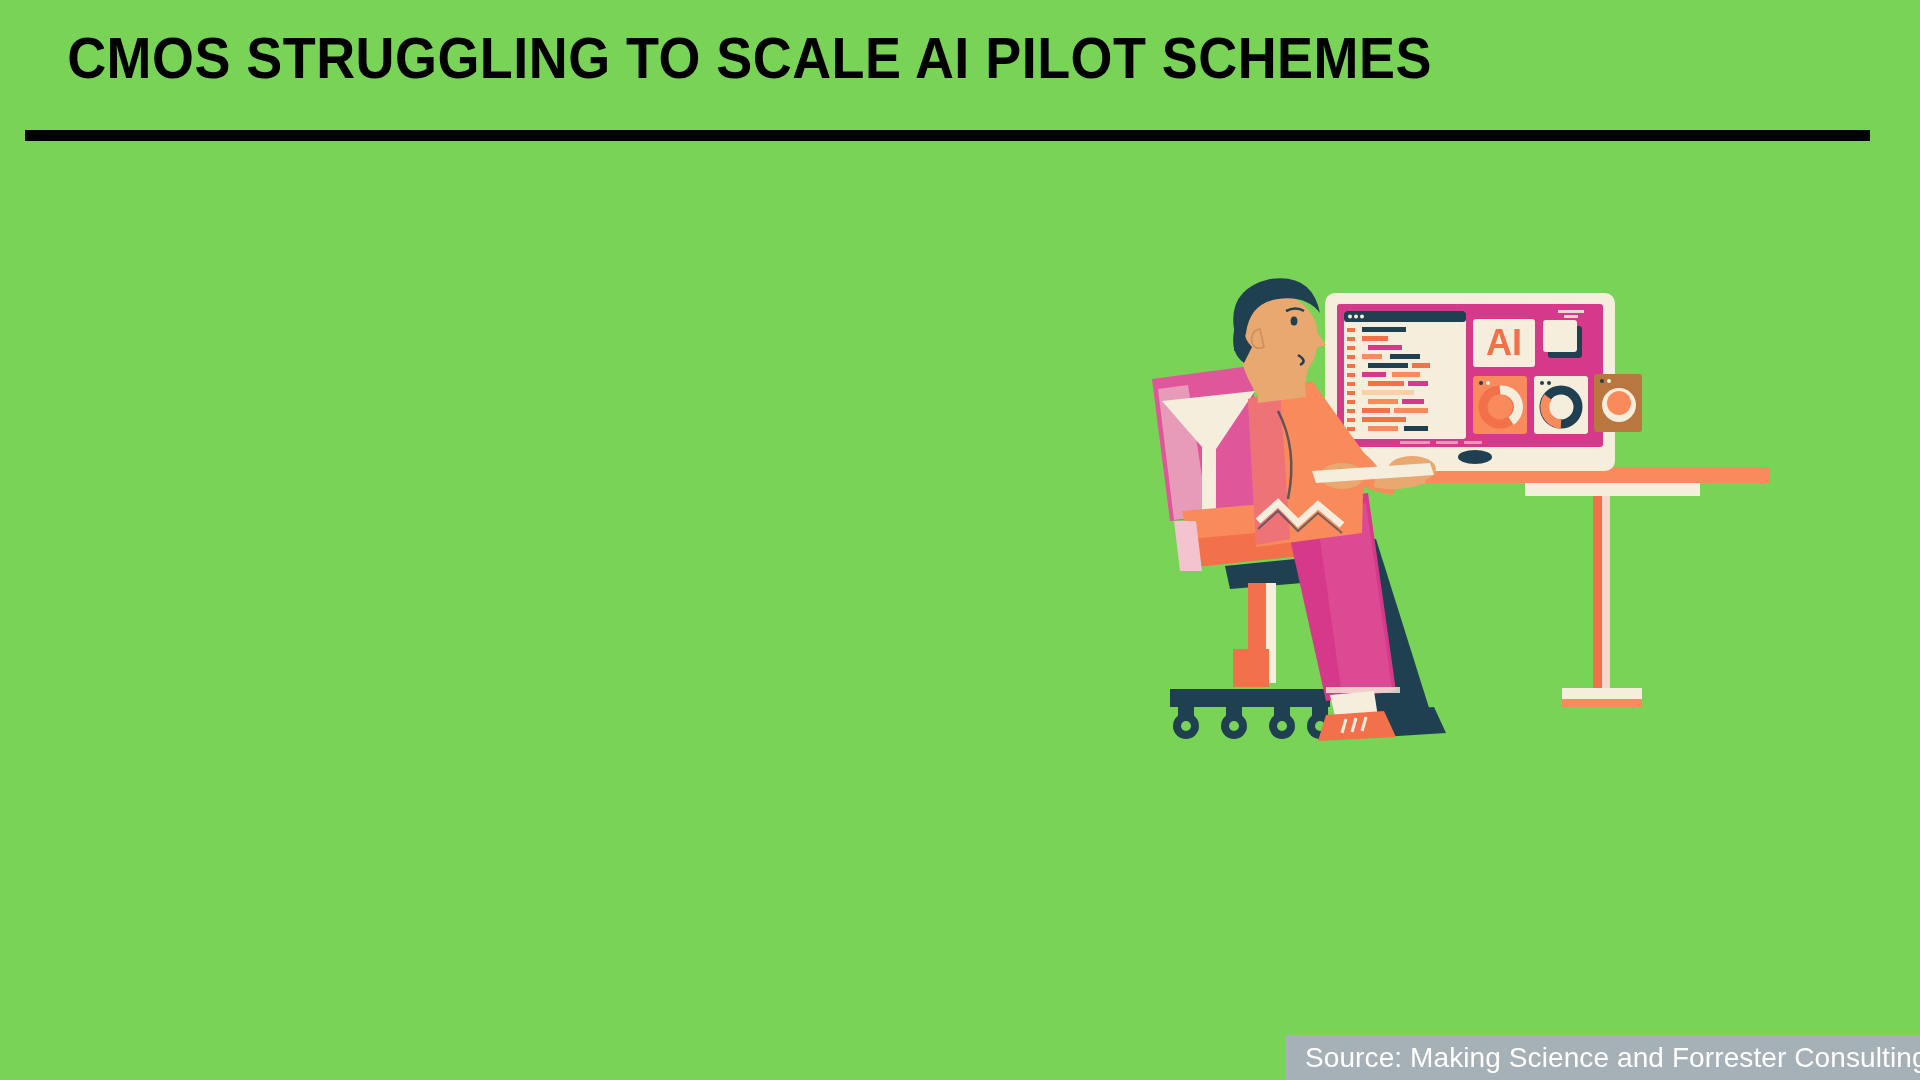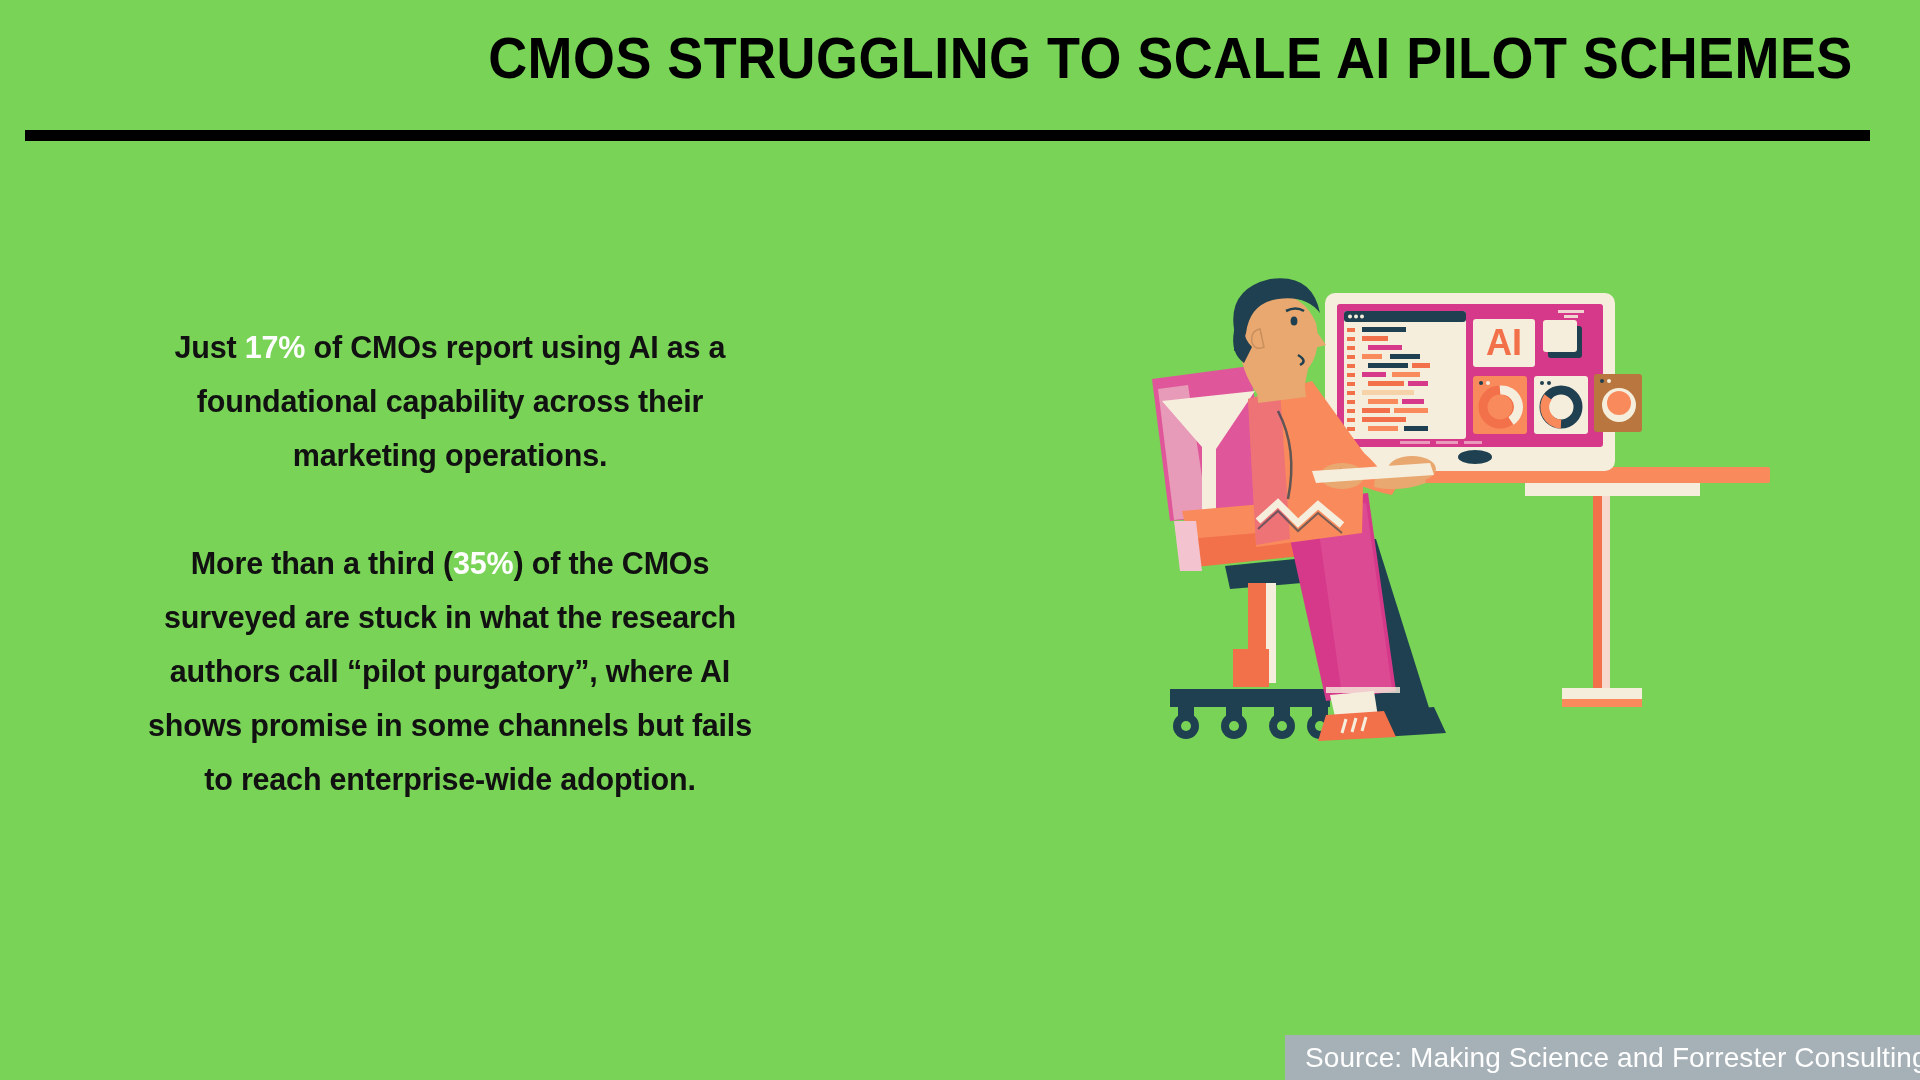--- a/index.html
+++ b/index.html
@@ -12,21 +12,21 @@
     position:relative;
     width:1920px; height:1080px;
     background:#78d356;
   }
 
   
   #title-block {
     position:absolute;
     left:0; top:28px;
     width:1920px;
-    text-align:right;
+    text-align:left;
   }
   #page-title {
     font-family:"Liberation Sans Narrow","Liberation Sans", sans-serif;
     font-weight:bold;
     font-size:58px;
     letter-spacing:0.5px;
     color:#000000;
     transform:scaleX(0.93);
     white-space:nowrap;
     line-height:1.05;
@@ -87,27 +87,21 @@
 
 <div id="infographic">
 
   <div id="title-block">
     <div id="page-title">CMOS STRUGGLING TO SCALE AI PILOT SCHEMES</div>
   </div>
   <div id="title-rule"></div>
 
   <div id="text-column">
 
-    <p class="stat-paragraph" id="paragraph-one">
-      <span>Just </span><span class="highlight-number">17%</span><span> of CMOs report using AI as a foundational capability across their marketing operations.</span>
-    </p>
-
-    <p class="stat-paragraph" id="paragraph-two">
-      <span>More than a third (</span><span class="highlight-number">35%</span><span>) of the CMOs surveyed are stuck in what the research authors call “pilot purgatory”, where AI shows promise in some channels but fails to reach enterprise-wide adoption.</span>
-    </p>
+
 
   </div>
 
   <div id="illustration">
     <svg viewBox="0 0 680 500" xmlns="http://www.w3.org/2000/svg">
 
       <g>
         <rect x="160" y="196" width="480" height="16" rx="2" fill="#f98a5c"></rect>
 
         <rect x="395" y="212" width="175" height="13" fill="#f6eedd"></rect>

